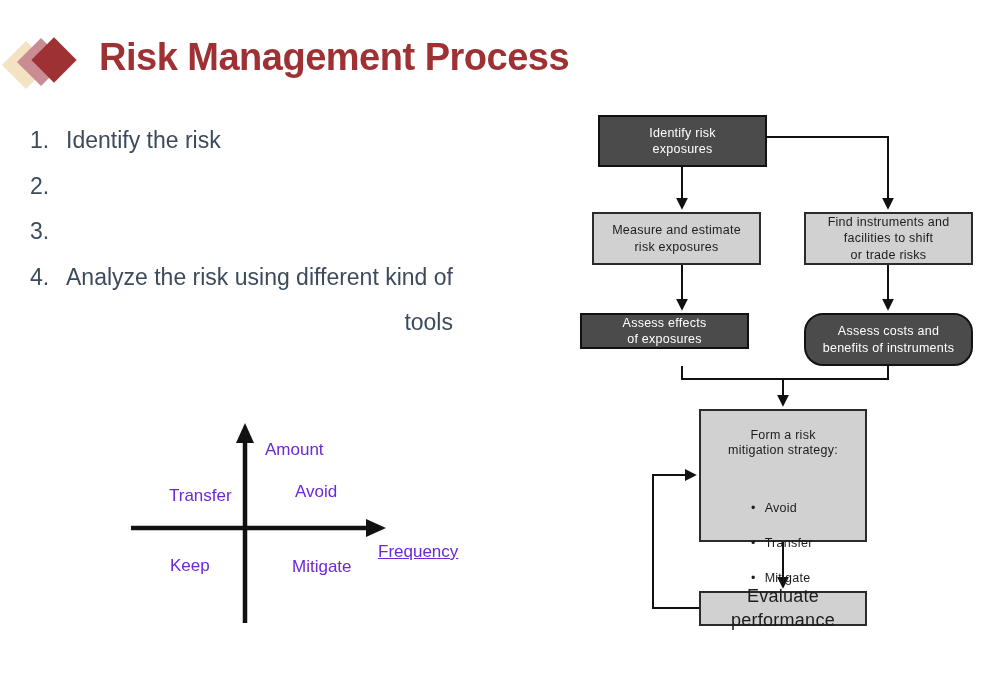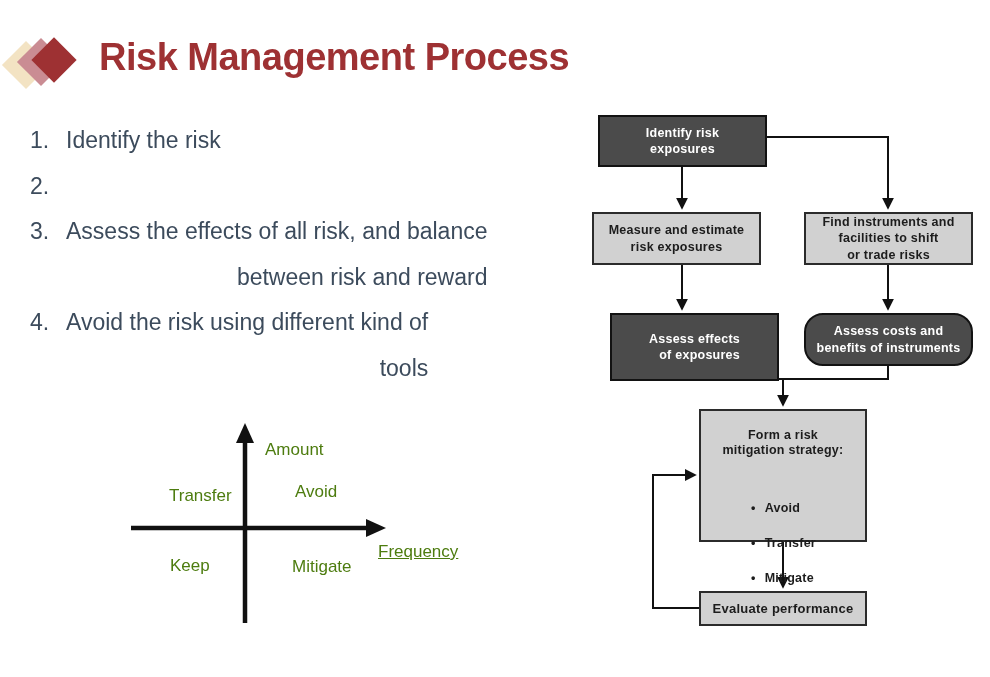--- a/index.html
+++ b/index.html
@@ -38,44 +38,44 @@
 
   
   .process-list { position: absolute; left: 30px; top: 118px; width: 580px; }
   .process-item { display: flex; color: var(--list-text); font-size: 23px; line-height: 45.5px; }
   .process-item .num { width: 36px; flex: 0 0 36px; }
   .process-item .txt { white-space: pre-line; text-align: right; }
 
   
   .quadrant { position: absolute; left: 120px; top: 413px; width: 345px; height: 235px; }
   .quadrant svg { position: absolute; left: 0; top: 0; }
-  .q-label { position: absolute; font-size: 17px; color: #4d7c0f; white-space: nowrap; }
+  .q-label { position: absolute; font-size: 17px; color: #6d28d9; white-space: nowrap; }
   .q-amount    { left: 145px; top: 27px;  }
   .q-transfer  { left: 49px;  top: 73px;  }
   .q-avoid     { left: 175px; top: 69px;  }
   .q-keep      { left: 50px;  top: 143px; }
   .q-mitigate  { left: 172px; top: 144px; }
   .q-frequency { left: 258px; top: 129px; text-decoration: underline; }
 
   
-  .flowchart { position: absolute; left: 580px; top: 100px; width: 410px; height: 570px; font-weight: bold; }
+  .flowchart { position: absolute; left: 580px; top: 100px; width: 410px; height: 570px; }
   .flowchart svg.wires { position: absolute; left: 0; top: 0; }
   .fc-box {
     position: absolute; display: flex; align-items: center; justify-content: center;
     text-align: center; font-size: 12.5px; line-height: 1.32; letter-spacing: 0.25px;
     white-space: pre-line;
   }
   .fc-box.dark  { background: var(--box-dark-bg);  color: var(--box-dark-text);  border: 2px solid #121212; }
   .fc-box.light { background: var(--box-light-bg); color: var(--box-light-text); border: 2px solid #2b2b2b; }
   .b-identify { left: 18px;  top: 15px;  width: 169px; height: 52px; }
   .b-measure  { left: 12px;  top: 112px; width: 169px; height: 53px; }
   .b-find     { left: 224px; top: 112px; width: 169px; height: 53px; }
-  .b-effects  { left: 30px;  top: 213px; width: 169px; height: 68px; text-align: right; }
+  .b-effects  { left: 0;  top: 213px; width: 169px; height: 36px; }
   .b-costs    { left: 224px; top: 213px; width: 169px; height: 53px; border-radius: 19px; }
-  .b-evaluate { left: 119px; top: 491px; width: 168px; height: 35px; font-size: 13px; }
+  .b-evaluate { left: 119px; top: 491px; width: 168px; height: 35px; font-size: 18px; }
 
   .b-strategy {
     left: 119px; top: 309px; width: 168px; height: 133px;
     display: block; padding-top: 0;
   }
   .b-strategy .strategy-title { text-align: center; white-space: pre-line; font-size: 12.5px; line-height: 15px; }
   .strategy-items { list-style: none; margin-top: 8px; padding-left: 50px; text-align: left; }
   .strategy-items li { font-size: 12.5px; line-height: 18.5px; letter-spacing: 0.25px; }
   .strategy-items li::before { content: "•"; margin-right: 9px; }
 </style>
@@ -92,26 +92,24 @@
 <div class="process-list">
   <div class="process-item">
     <span class="num">1.</span>
     <span class="txt">Identify the risk</span>
   </div>
   <div class="process-item">
     <span class="num">2.</span>
   </div>
   <div class="process-item">
     <span class="num">3.</span>
-    <span class="txt">Assess the effects of all risk, and balance
-between risk and reward</span>
   </div>
   <div class="process-item">
     <span class="num">4.</span>
-    <span class="txt">Avoid the risk using different kind of
+    <span class="txt">Analyze the risk using different kind of
 tools</span>
   </div>
 </div>
 
 <div class="quadrant">
   <svg width="345" height="235" viewBox="0 0 345 235">
     <line x1="125" y1="210" x2="125" y2="26" stroke="#111" stroke-width="4.5"></line>
     <polygon points="125,10 116,30 134,30" fill="#111"></polygon>
     <line x1="11" y1="115" x2="250" y2="115" stroke="#111" stroke-width="4.5"></line>
     <polygon points="266,115 246,106 246,124" fill="#111"></polygon>

